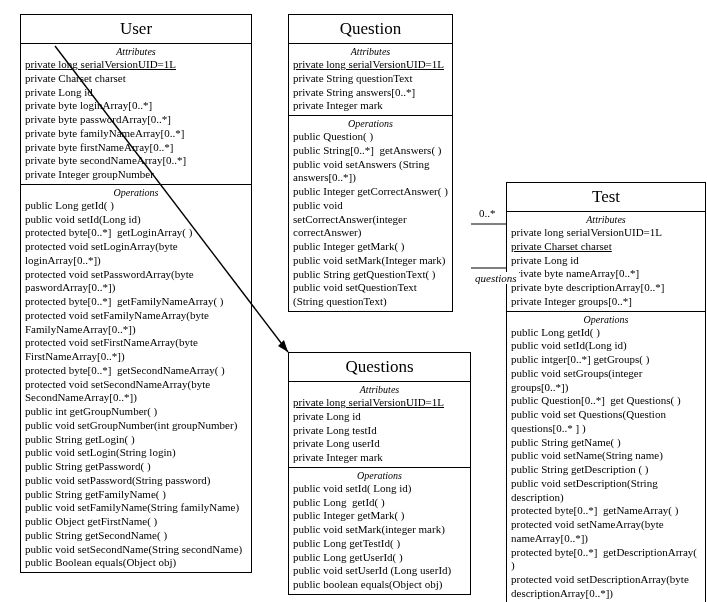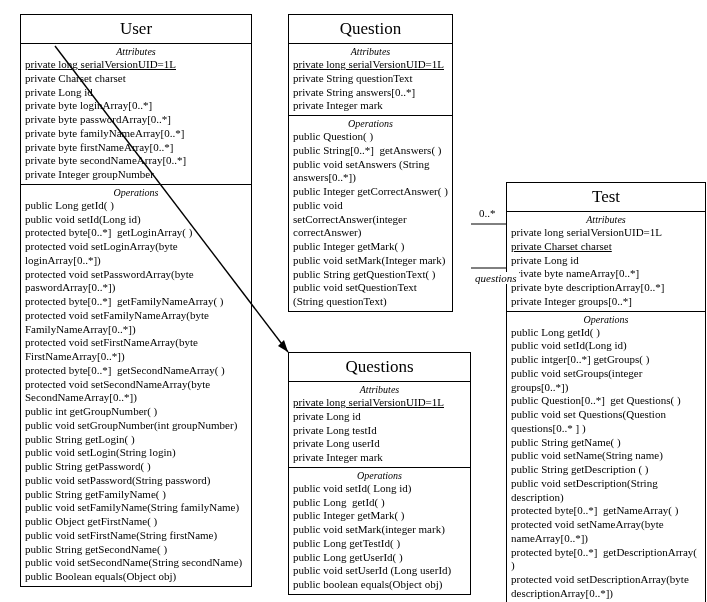--- a/index.html
+++ b/index.html
@@ -98,21 +98,20 @@
           <div class="line">protected void setSecondNameArray(byte SecondNameArray[0..*])</div>
           <div class="line">public int getGroupNumber( )</div>
           <div class="line">public void setGroupNumber(int groupNumber)</div>
           <div class="line">public String getLogin( )</div>
           <div class="line">public void setLogin(String login)</div>
           <div class="line">public String getPassword( )</div>
           <div class="line">public void setPassword(String password)</div>
           <div class="line">public String getFamilyName( )</div>
           <div class="line">public void setFamilyName(String familyName)</div>
           <div class="line">public Object getFirstName( )</div>
-          <div class="line">public void setFirstName(String firstName)</div>
           <div class="line">public String getSecondName( )</div>
           <div class="line">public void setSecondName(String secondName)</div>
           <div class="line">public Boolean equals(Object obj)</div>
         </div>
     </div>
   </div>
 
   <div class="class-box" style="left:278px; top:4px; width:165px;">
     <div class="section title">Question</div>
     <div class="section">

